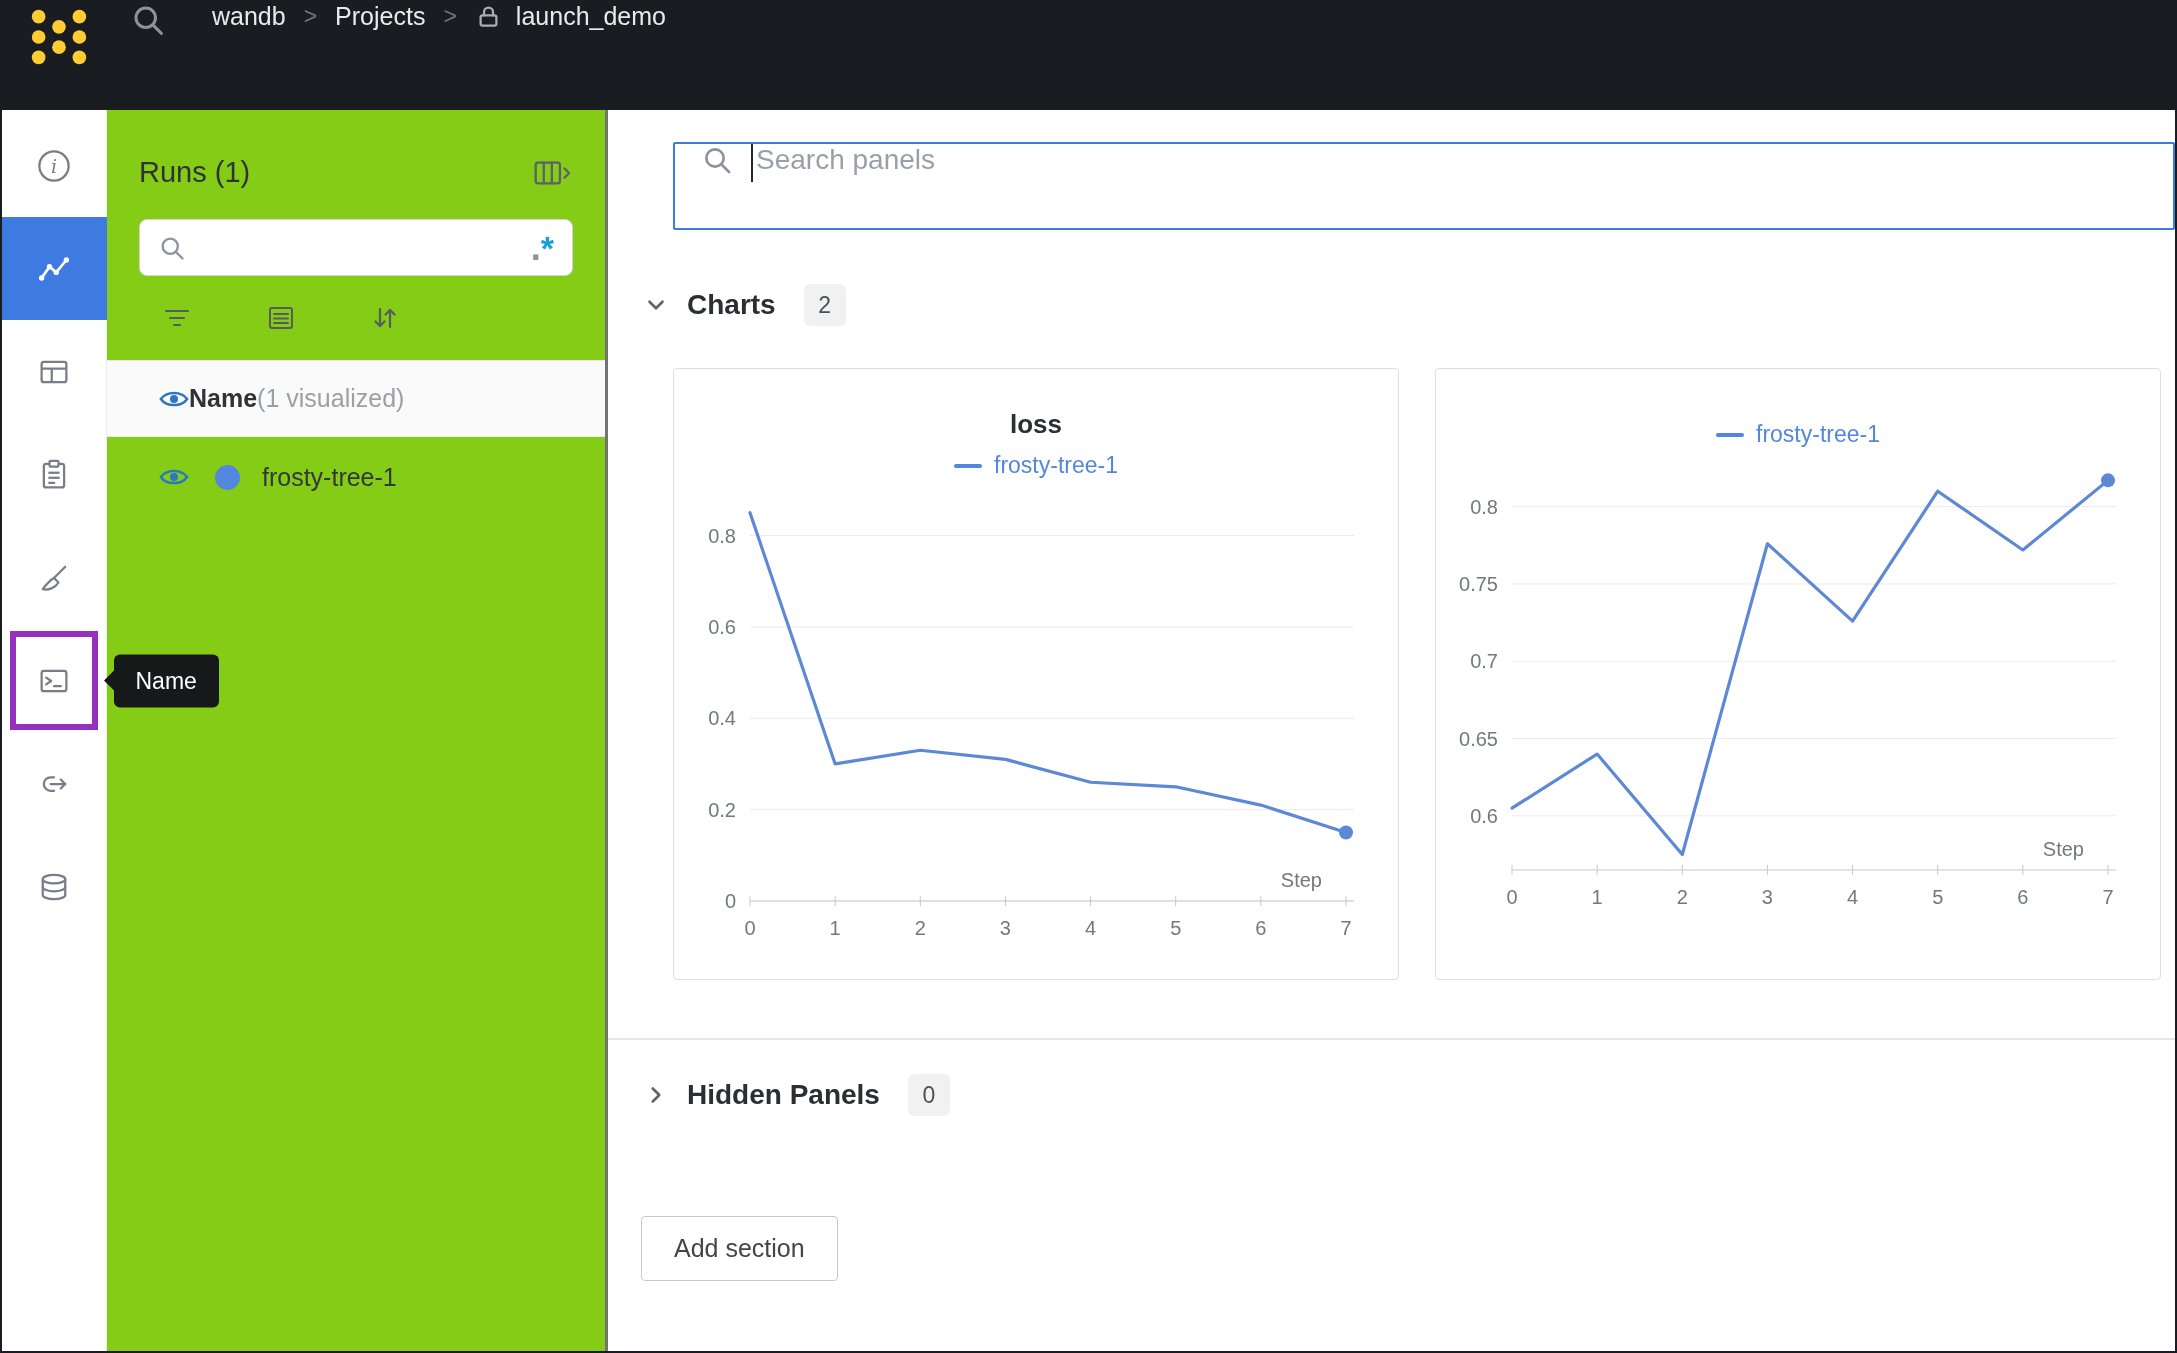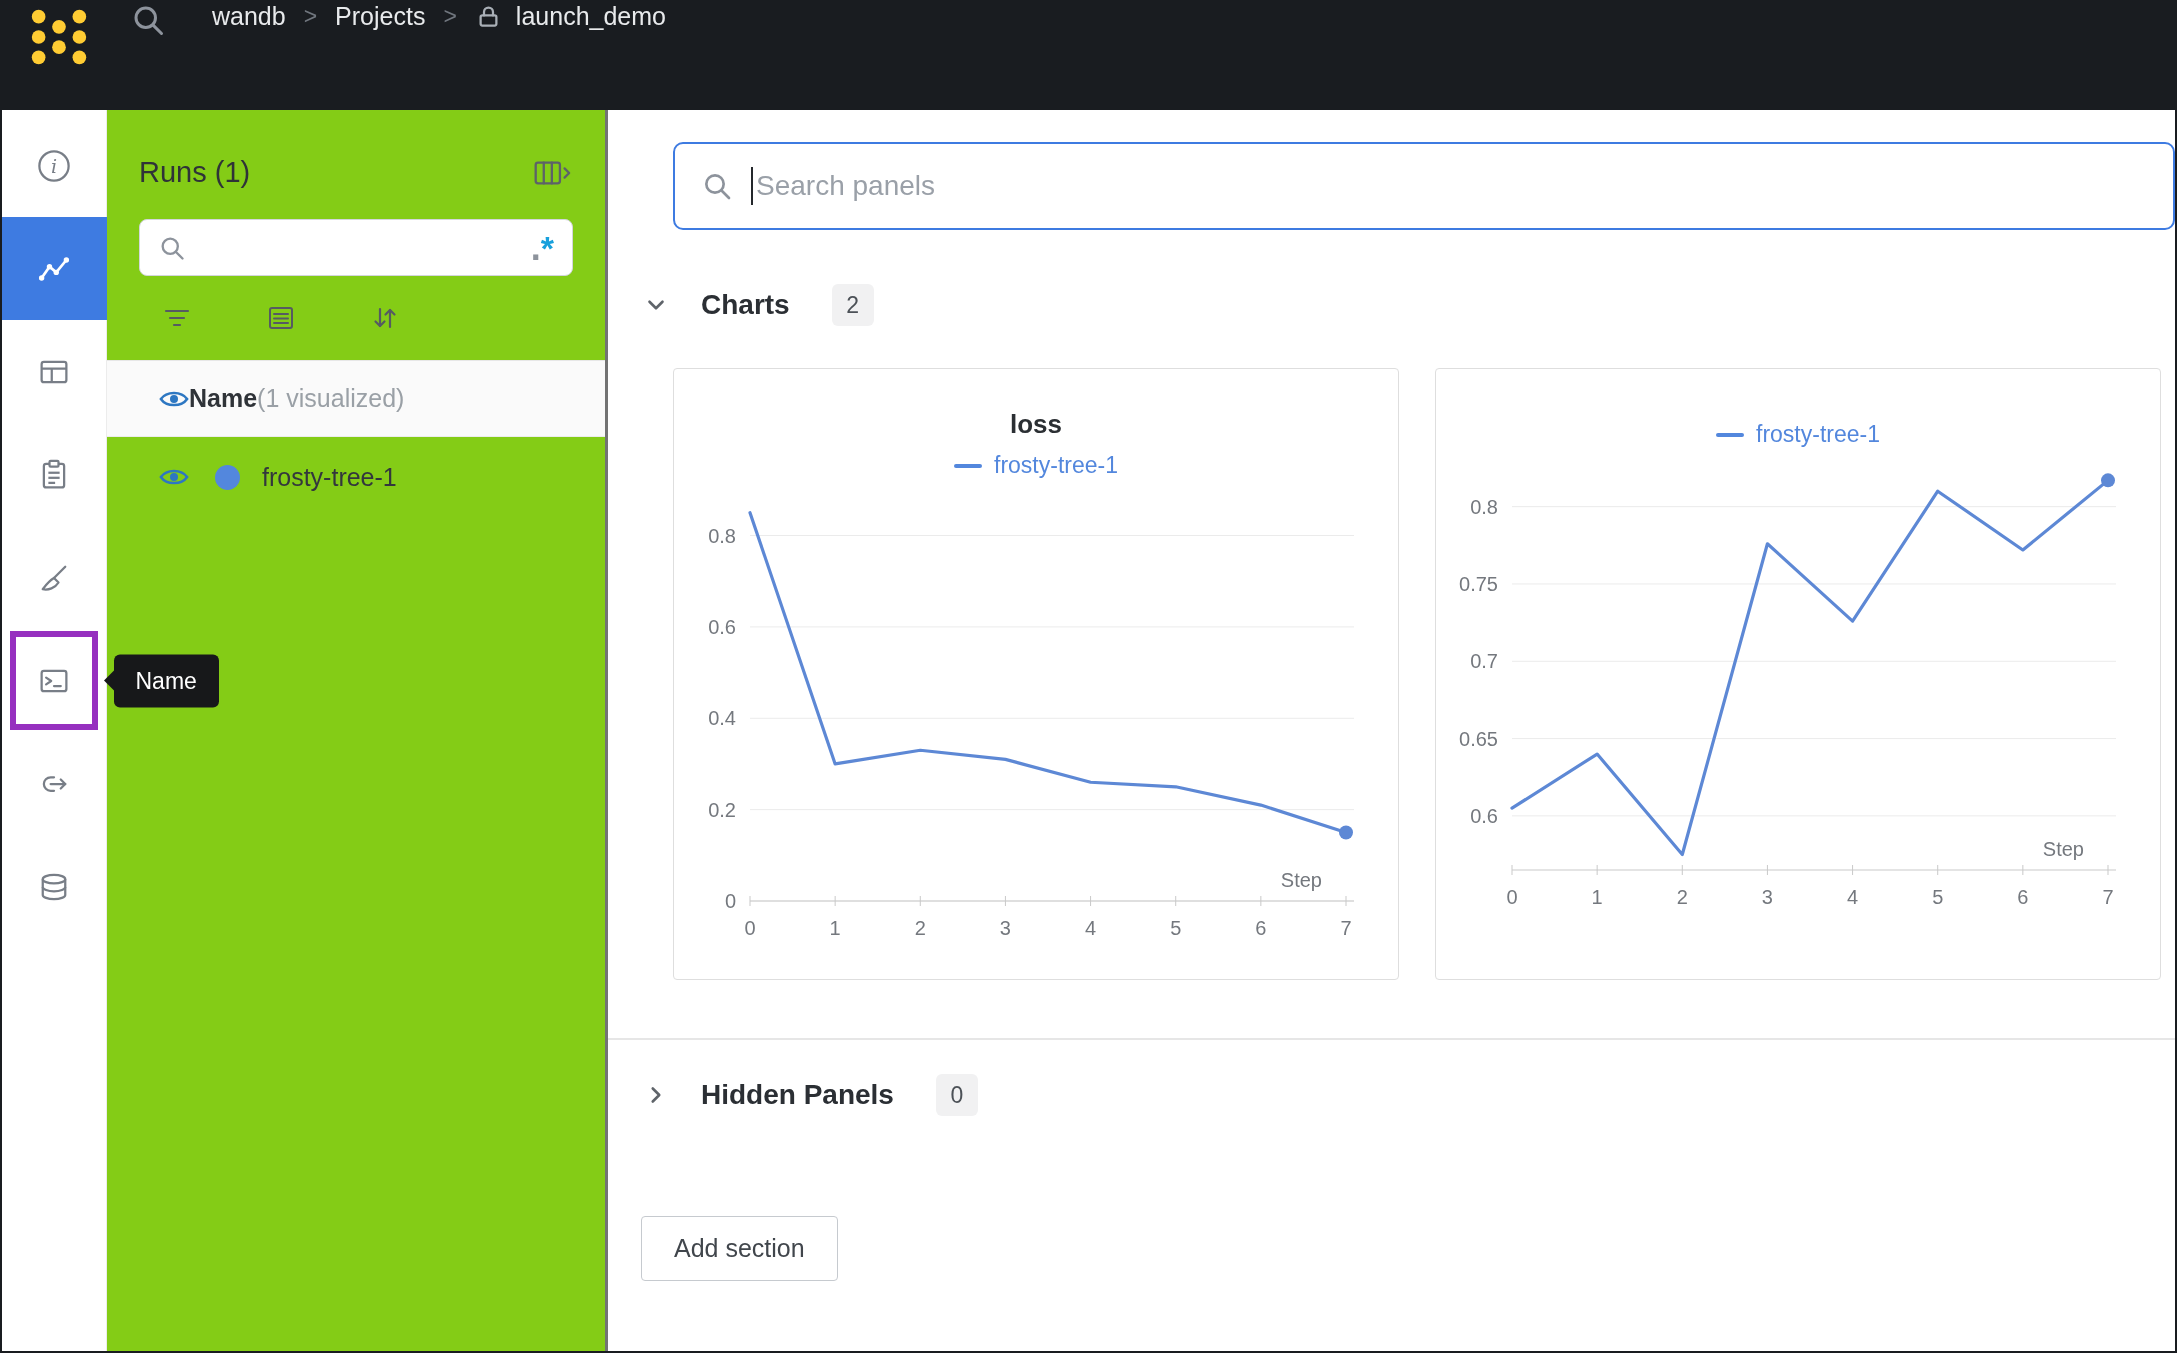--- a/index.html
+++ b/index.html
@@ -46,25 +46,25 @@
   .runs-hrow{height:76px;background:#fafafa;border-bottom:1px solid #ececec;display:flex;align-items:center;padding-left:52px;}
   .runs-hrow .nm{font-weight:700;font-size:25px;color:#2f3338}
   .runs-hrow .viz{font-size:25px;color:#9aa0a6}
   .run-row{height:80px;display:flex;align-items:center;padding-left:52px;gap:16px;cursor:pointer}
   .run-dot{width:25px;height:25px;border-radius:50%;background:#5387dd;margin-left:10px;flex:0 0 auto}
   .run-name{font-size:25px;color:#33373d;margin-left:6px}
   .eye{display:flex;flex:0 0 auto;cursor:pointer}
 
   
   .main{flex:1;padding:32px 0 0 65px;background:#fff;overflow:hidden}
-  .panel-search{height:88px;border:2px solid #3e7be1;border-radius:10px;display:flex;align-items:center;padding:0 26px;color:#8d939c;cursor:text;background:#fff}
+  .panel-search{height:88px;border:2px solid #3e7be1;border-radius:2px;display:flex;align-items:flex-start;padding:0 26px;color:#8d939c;cursor:text;background:#fff}
   .caret{width:2px;height:38px;background:#24282c;margin-left:18px}
   .ph{font-size:28px;color:#9aa0a8;margin-left:3px}
 
-  .sec-head{display:flex;align-items:center;gap:32px;margin-left:-30px;cursor:pointer}
+  .sec-head{display:flex;align-items:center;gap:18px;margin-left:-30px;cursor:pointer}
   .sec-head h3{font-size:28px;font-weight:600;color:#2b2f34}
   .sec-head.first{margin-top:54px}
   .sec-head.collapsed{margin-top:34px;margin-bottom:34px}
   .chev{display:flex;color:#5f646a}
   .badge{background:#f1f1f2;border-radius:6px;min-width:42px;height:42px;display:flex;align-items:center;justify-content:center;font-size:23px;color:#4c5157;padding:0 11px;margin-left:10px}
 
   .cards{display:flex;gap:36px;margin-top:42px;margin-bottom:58px}
   .card{width:726px;border:1px solid #dedede;border-radius:4px;background:#fff;padding:40px 0 22px;cursor:pointer}
   .c-title{text-align:center;font-size:26px;font-weight:700;color:#2b2f33}
   .c-legend{display:flex;align-items:center;justify-content:center;gap:12px;margin-top:12px}

